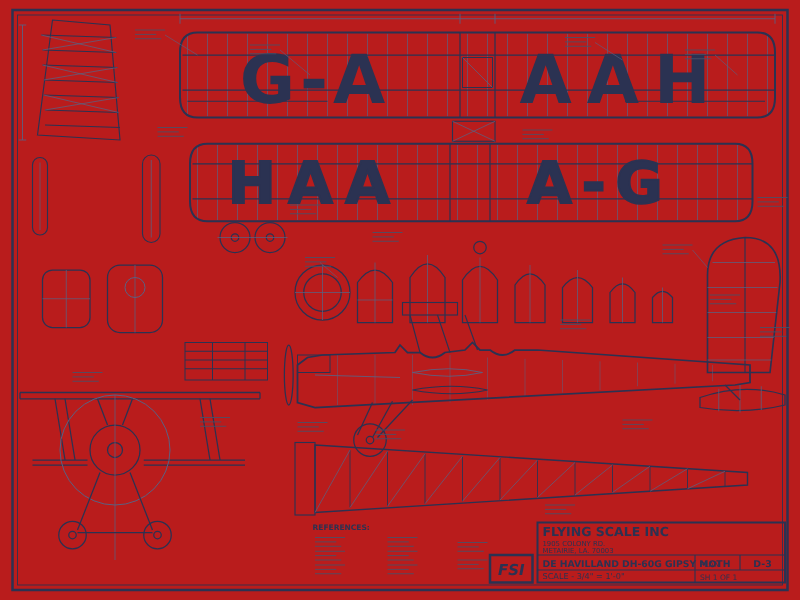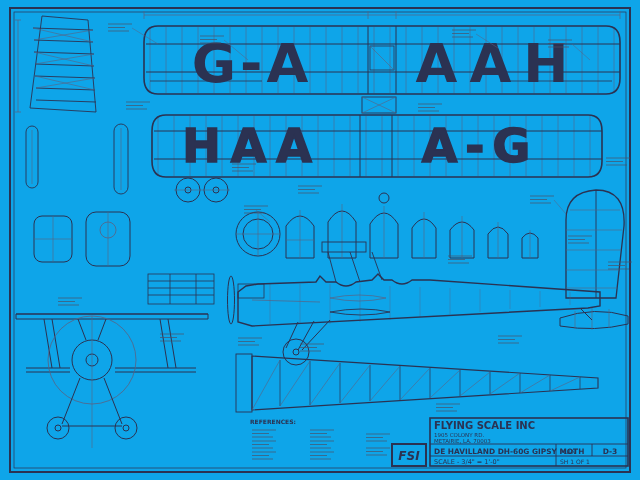--- a/index.html
+++ b/index.html
@@ -1,18 +1,18 @@
 <!DOCTYPE html>
 <html><head>
 <meta charset="utf-8">
 <style>
   html,body{margin:0;padding:0;background:#e9e7e0;}
   .sheet{
     position:relative;width:640px;height:480px;overflow:hidden;
-    background:#0ea5e9;
+    background:#b91c1c;
     font-family:"DejaVu Sans","Liberation Sans",sans-serif;
   }
   svg text{fill:#2b3252;}
   .ink{stroke:#2b3252;fill:none;}
   .thin{stroke:#5a6182;fill:none;}
 </style>
 </head>
 <body>
 
 <div class="sheet">

